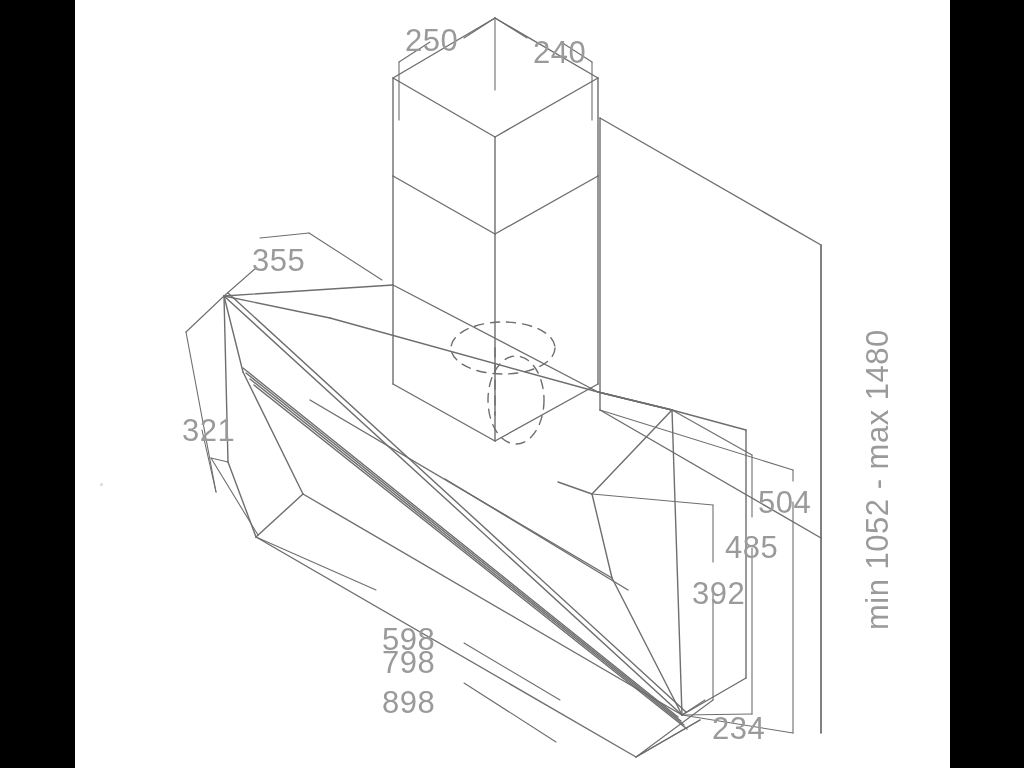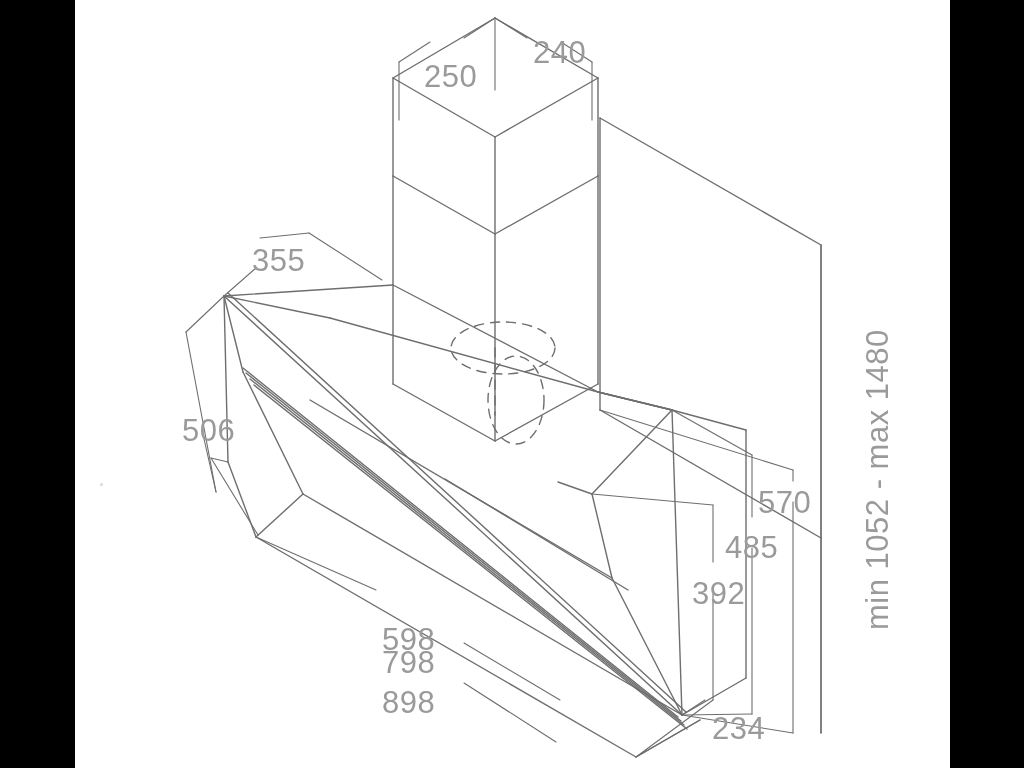--- a/index.html
+++ b/index.html
@@ -169,25 +169,25 @@
 
         <path d="M 256 537 L 376 590"></path>
         <path d="M 464 643 L 560 700"></path>
         <path d="M 464 683 L 556 742"></path>
 
         <path d="M 821 245 L 821 733"></path>
       </g>
     </g>
   </svg>
 
-  <div class="dimtext" style="left:424px;top:25px;margin-top:36px;">250</div>
+  <div class="dimtext" style="left:405px;top:25px;">250</div>
   <div class="dimtext" style="left:533px;top:37px;">240</div>
   <div class="dimtext" style="left:252px;top:245px;">355</div>
-  <div class="dimtext" style="left:182px;top:415px;">506</div>
-  <div class="dimtext" style="left:758px;top:487px;">570</div>
+  <div class="dimtext" style="left:182px;top:415px;">321</div>
+  <div class="dimtext" style="left:758px;top:487px;">504</div>
   <div class="dimtext" style="left:725px;top:532px;">485</div>
   <div class="dimtext" style="left:692px;top:578px;">392</div>
   <div class="dimtext" style="left:712px;top:713px;">234</div>
   <div class="dimtext" style="left:382px;top:607px;margin-top:17px;">598</div>
   <div class="dimtext" style="left:382px;top:647px;">798</div>
   <div class="dimtext" style="left:382px;top:687px;">898</div>
   <div class="dimtext vert" style="left:862px;top:630px;">min 1052 - max 1480</div>
 
   <div class="speck" style="left:100px;top:483px;"></div>
 

